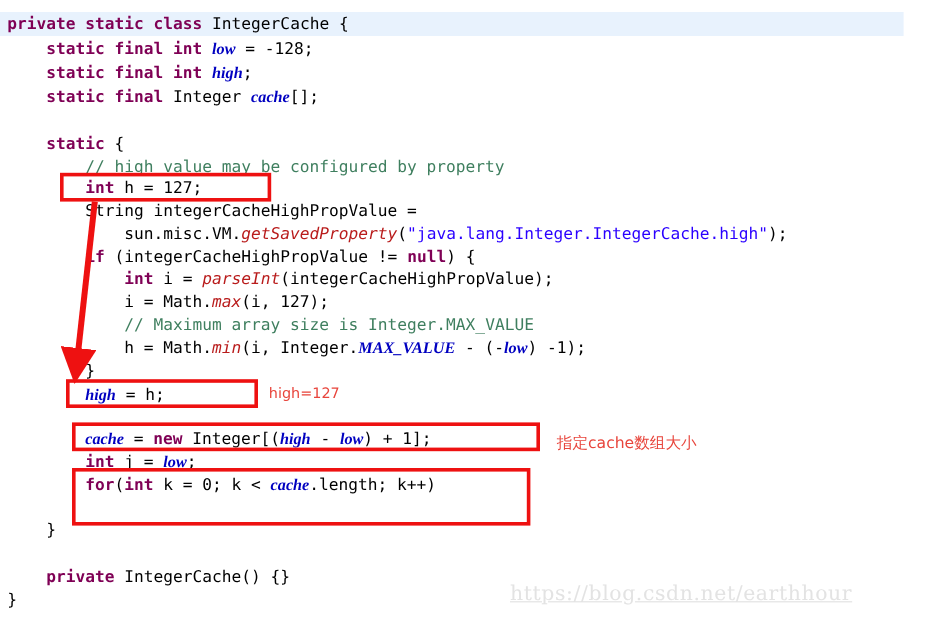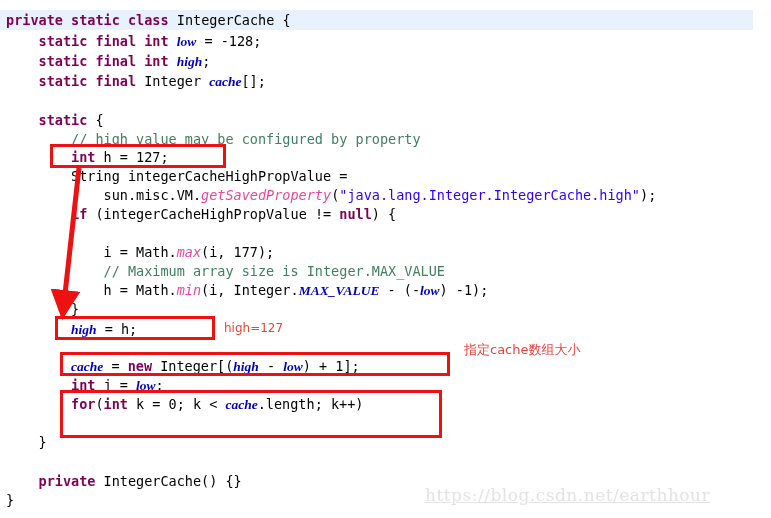--- a/index.html
+++ b/index.html
@@ -39,21 +39,21 @@
     left: 0;
     top: 10px;
     width: 753px;
     height: 20px;
     background: #e8f2fd;
   }
 
   
   .kw   { color: #7f0055; font-weight: bold; }          
   .fld  { color: #0000c0; font-weight: bold; font-style: italic; font-family: Liberation Serif, serif; }  
-  .mth  { color: #ec4899; font-style: italic; }          
+  .mth  { color: #b91c1c; font-style: italic; }          
   .cmt  { color: #3f7f5f; margin-top: 24px; }                              
   .str  { color: #2a00ff; }                              
   .pln  { color: #000000; }
 
   
   #annotation-layer {
     position: absolute;
     left: 0; top: 0;
     width: 771px; height: 463px;
     pointer-events: none;
@@ -109,22 +109,23 @@
   <div class="code-line" style="top:129px"><span class="pln">        </span><span class="cmt">// high value may be configured by property</span></div>
 
   <div class="code-line" style="top:147px"><span class="pln">        </span><span class="kw">int</span> <span class="pln">h = 127;</span></div>
 
   <div class="code-line" style="top:166px"><span class="pln">        String integerCacheHighPropValue =</span></div>
 
   <div class="code-line" style="top:185px"><span class="pln">            sun.misc.VM.</span><span class="mth">getSavedProperty</span><span class="pln">(</span><span class="str">"java.lang.Integer.IntegerCache.high"</span><span class="pln">);</span></div>
 
   <div class="code-line" style="top:204px"><span class="pln">        </span><span class="kw">if</span> <span class="pln">(integerCacheHighPropValue != </span><span class="kw">null</span><span class="pln">) {</span></div>
 
+  <div class="code-line" style="top:223px"><span class="pln">            </span><span class="kw">int</span> <span class="pln">i = </span><span class="mth">parseInt</span><span class="pln">(integerCacheHighPropValue);</span></div>
 
-  <div class="code-line" style="top:242px"><span class="pln">            i = Math.</span><span class="mth">max</span><span class="pln">(i, 177);</span></div>
+  <div class="code-line" style="top:242px"><span class="pln">            i = Math.</span><span class="mth">max</span><span class="pln">(i, 127);</span></div>
 
   <div class="code-line" style="top:261px"><span class="pln">            </span><span class="cmt">// Maximum array size is Integer.MAX_VALUE</span></div>
 
   <div class="code-line" style="top:280px"><span class="pln">            h = Math.</span><span class="mth">min</span><span class="pln">(i, Integer.</span><span class="fld">MAX_VALUE</span><span class="pln"> - (-</span><span class="fld">low</span><span class="pln">) -1);</span></div>
 
   <div class="code-line" style="top:299px"><span class="pln">        }</span></div>
 
   <div class="code-line" style="top:319px"><span class="pln">        </span><span class="fld">high</span><span class="pln"> = h;</span></div>
 
   <div class="code-line" style="top:356px"><span class="pln">        </span><span class="fld">cache</span><span class="pln"> = </span><span class="kw">new</span><span class="pln"> Integer[(</span><span class="fld">high</span><span class="pln"> - </span><span class="fld">low</span><span class="pln">) + 1];</span></div>
@@ -152,17 +153,17 @@
   <svg width="771" height="518" style="position:absolute;left:0;top:0;">
     <defs>
       <marker id="arrowhead" markerWidth="6" markerHeight="6" refX="2.6" refY="3" orient="auto" markerUnits="strokeWidth">
         <polygon points="0,0 6,3 0,6" fill="#ee1111"></polygon>
       </marker>
     </defs>
     <line x1="79" y1="168" x2="64" y2="303" stroke="#ee1111" stroke-width="5" marker-end="url(#arrowhead)"></line>
   </svg>
 
   <div class="ann-label" style="left:224px; top:320px;">high=127</div>
-  <div class="ann-label cjk" style="left:464px; top:342px;">指定cache数组大小</div>
+  <div class="ann-label cjk" style="left:464px; top:362px;">指定cache数组大小</div>
 
 </div>
 
 <div id="watermark">https://blog.csdn.net/earthhour</div>
 
 </body></html>

